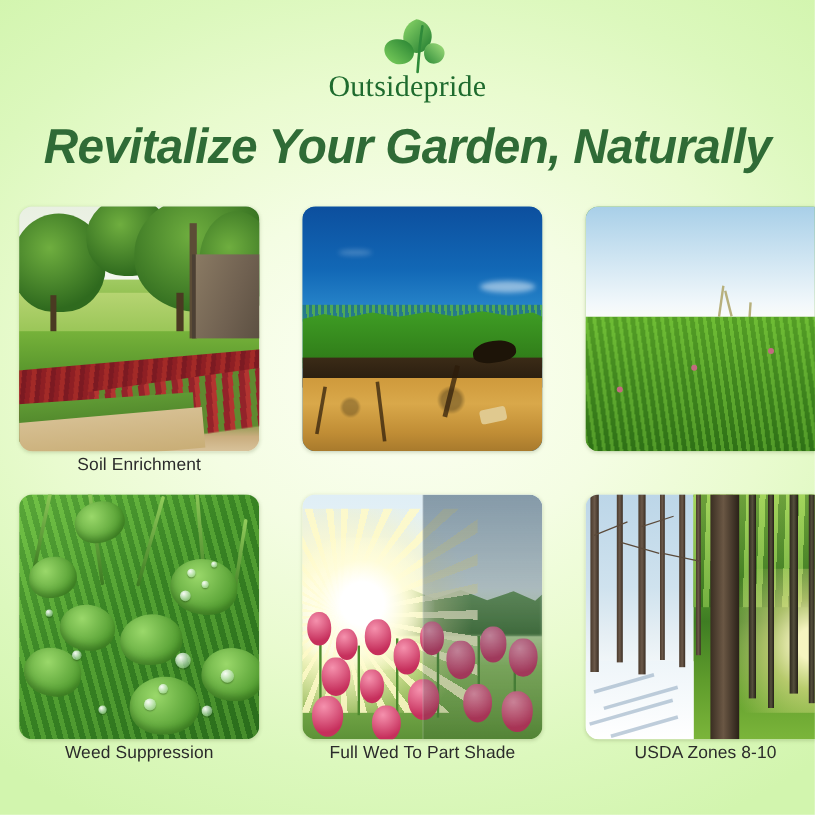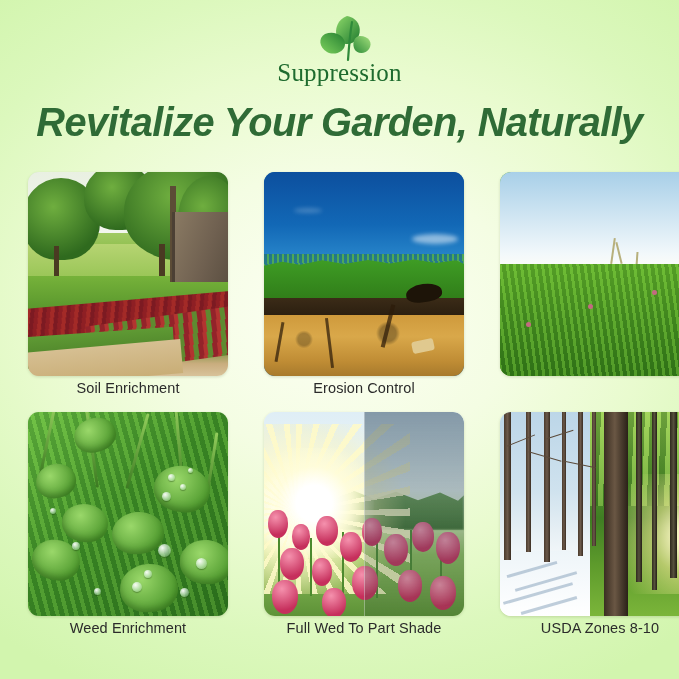--- a/index.html
+++ b/index.html
@@ -41,21 +41,21 @@
     font-size:41px;
     letter-spacing:-0.6px;
     color:#2f6b36;
     transform:scaleX(.97);
     white-space:nowrap;
   }
 
   
   .grid{
     position:absolute;
-    left:28px; top:172px;
+    left:16px; top:172px;
     width:647px;
     display:grid;
     grid-template-columns:repeat(3,200px);
     grid-template-rows:repeat(2,204px);
     column-gap:23px;
     row-gap:42px;
     gap:36px;
   }
   .cell{ position:relative; }
   .thumb{
@@ -229,21 +229,21 @@
       <linearGradient id="lg3" x1="0" y1="1" x2="1" y2="0">
         <stop offset="0" stop-color="#7fd25e"></stop>
           <stop offset="1" stop-color="#237f30"></stop>
       </linearGradient>
     </defs>
     <path d="M42 4 C54 6 58 18 52 27 C46 35 35 33 32 25 C29 17 33 7 42 4 Z" fill="url(#lg1)"></path>
     <path d="M20 22 C30 18 40 24 40 32 C40 40 29 44 22 40 C14 35 13 26 20 22 Z" fill="url(#lg3)"></path>
     <path d="M55 24 C64 24 68 31 64 37 C60 43 51 42 49 36 C47 30 50 24 55 24 Z" fill="url(#lg2)"></path>
     <path d="M47 10 C45 22 44 34 43 48" stroke="#2f8a3a" stroke-width="2.2" fill="none" stroke-linecap="round"></path>
   </svg>
-  <div class="wordmark">Suppression</div>
+  <div class="wordmark">Outsidepride</div>
 </div>
 
 <div class="headline">Revitalize Your Garden, Naturally</div>
 
 <div class="grid">
 
   <div class="cell">
     <div class="thumb">
       <div class="ph1">
         <div class="sky"></div>
@@ -276,21 +276,20 @@
         <div class="grass"></div>
         <div class="topsoil"></div>
         <div class="subsoil"></div>
         <div class="hole"></div>
         <div class="crack c1"></div>
           <div class="crack c2"></div>
           <div class="crack c3"></div>
         <div class="rock"></div>
       </div>
     </div>
-    <div class="caption">Erosion Control</div>
   </div>
 
   <div class="cell">
     <div class="thumb">
       <div class="ph3">
         <div class="sky"></div>
         <div class="stalk s1"></div>
           <div class="stalk s2"></div>
           <div class="stalk s3"></div>
         <div class="field"></div>
@@ -324,21 +323,21 @@
         <div class="drop" style="left:130px;top:132px;width:13px;height:13px"></div>
         <div class="drop" style="left:116px;top:158px;width:8px;height:8px"></div>
         <div class="drop" style="left:104px;top:170px;width:10px;height:10px"></div>
         <div class="drop" style="left:168px;top:146px;width:11px;height:11px"></div>
         <div class="drop" style="left:44px;top:130px;width:8px;height:8px"></div>
         <div class="drop" style="left:22px;top:96px;width:6px;height:6px"></div>
         <div class="drop" style="left:152px;top:176px;width:9px;height:9px"></div>
         <div class="drop" style="left:66px;top:176px;width:7px;height:7px"></div>
       </div>
     </div>
-    <div class="caption">Weed Enrichment</div>
+    <div class="caption">Weed Suppression</div>
   </div>
 
   <div class="cell">
     <div class="thumb">
       <div class="ph5">
         <div class="bg"></div>
         <div class="treeline"></div>
         <div class="sunburst"></div>
         <div class="sunglow"></div>
         <div class="stem" style="left:14px;top:118px;height:60px"></div>

